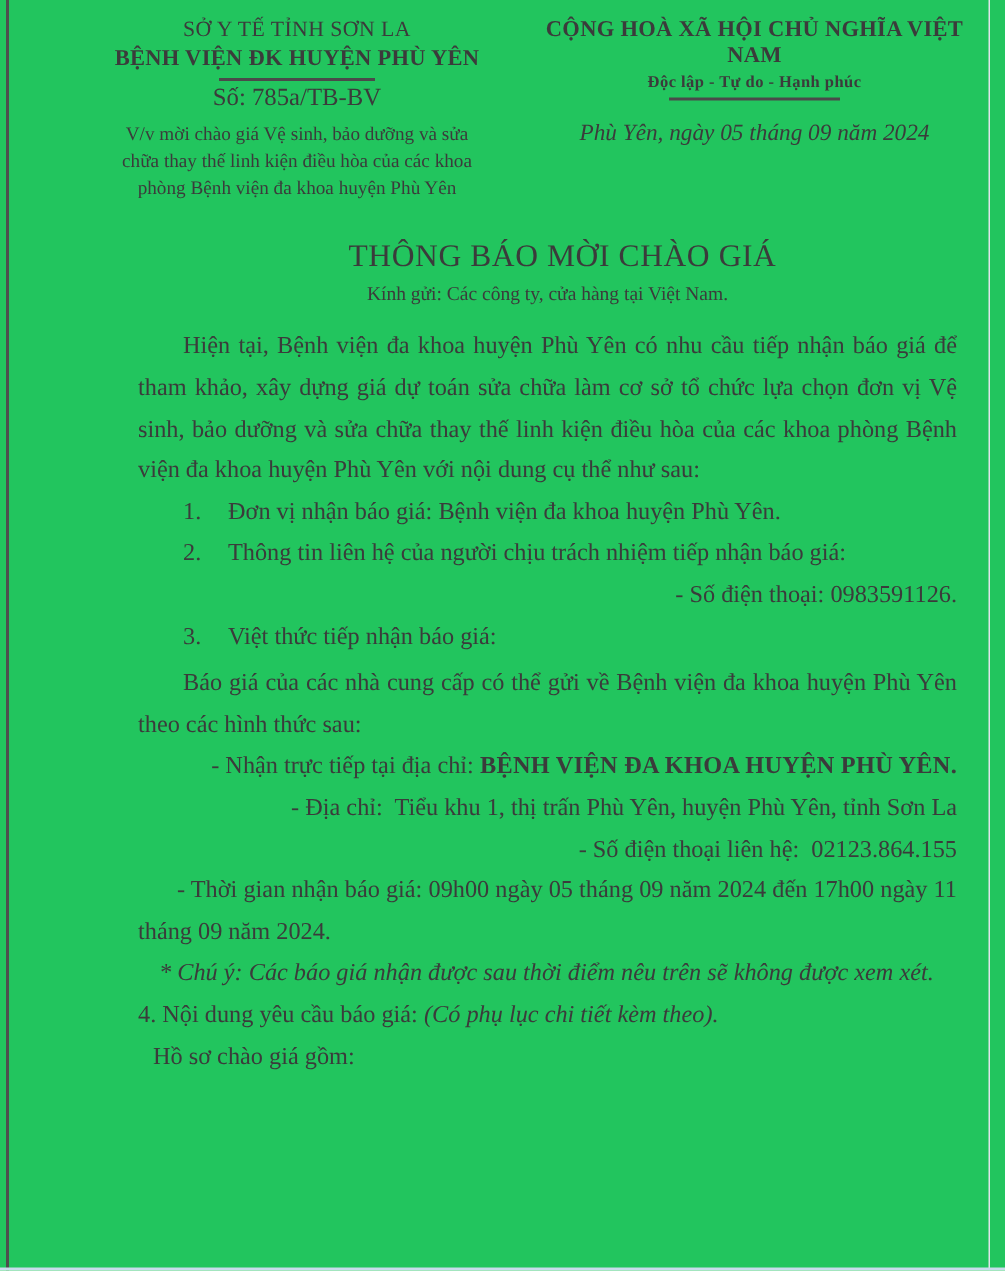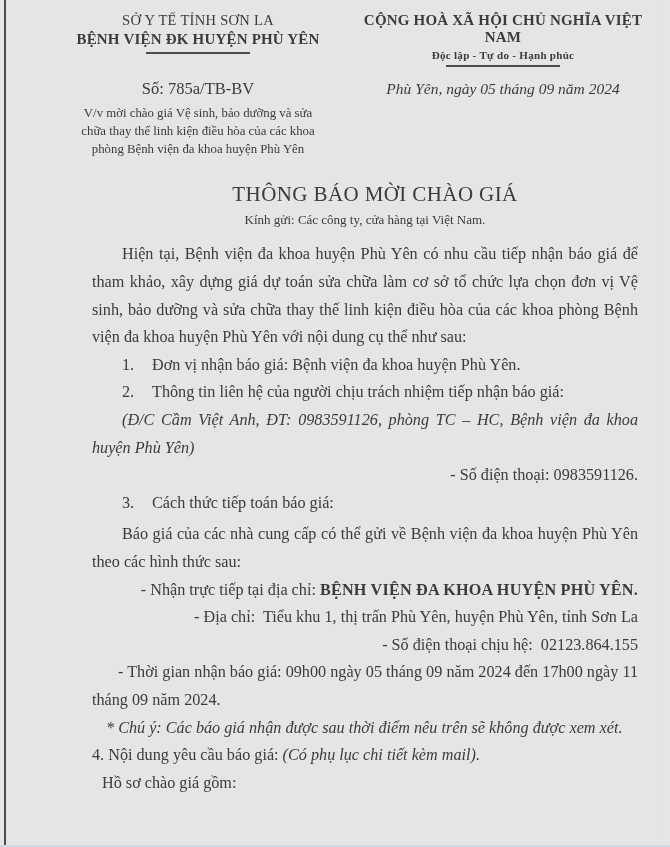--- a/index.html
+++ b/index.html
@@ -1,31 +1,31 @@
 <!DOCTYPE html>
 <html><head>
 <meta charset="utf-8">
 <style>
   html,body { margin:0; padding:0; background:#ffffff; }
   .page {
     position:relative; width:670px; height:847px; overflow:hidden;
-    background:#e5e5e5; color:#3b3b3b;
+    background:#22c55e; color:#3b3b3b;
     font-family:"Liberation Serif","DejaVu Serif",serif;
   }
   
   .edge-left  { position:absolute; left:4px; top:0; width:2px; height:100%; background:#4e4e4e; }
   .edge-right { position:absolute; left:659px; top:0; width:1px; height:100%; background:#dfe4e9; }
   .edge-bottom{ position:absolute; left:0; bottom:0; width:100%; height:2px; background:#c9dcec; }
 
   .header { display:flex; padding-top:12px; }
   .h-left { width:296px; margin-left:50px; text-align:center; }
   .dept   { font-size:14.5px; letter-spacing:.3px; }
   .org    { font-size:15px; font-weight:bold; margin-top:2px; letter-spacing:.2px; }
   .rule-l { width:104px; height:2px; background:#4a4a4a; margin:4px auto 0; }
-  .doc-no { font-size:16.5px; margin-top:25px; }
+  .doc-no { font-size:16.5px; margin-top:1px; }
   .subject{ font-size:12.8px; line-height:1.42; margin:5px auto 0; width:252px; }
 
   .h-right { flex:1; text-align:center; margin-right:10px; }
   .national{ font-size:15px; font-weight:bold; letter-spacing:.2px; }
   .motto   { font-size:11px; font-weight:bold; margin-top:3px; letter-spacing:.3px; }
   .rule-r  { width:114px; height:1.5px; background:#4a4a4a; margin:4px auto 0; }
   .dateline{ font-style:italic; font-size:15.5px; margin-top:13px; }
 
   .center-col { margin-left:92px; margin-right:32px; text-align:center; }
   .title      { font-weight:normal; font-size:21px; margin-top:24px; letter-spacing:.4px; padding-left:20px; }
@@ -74,34 +74,33 @@
     <div class="salutation">Kính gửi: Các công ty, cửa hàng tại Việt Nam.</div>
   </div>
 
   <div class="doc-body">
     <p class="justify ind">Hiện tại, Bệnh viện đa khoa huyện Phù Yên có nhu cầu tiếp nhận báo giá để tham khảo, xây dựng giá dự toán sửa chữa làm cơ sở tổ chức lựa chọn đơn vị Vệ sinh, bảo dưỡng và sửa chữa thay thế linh kiện điều hòa của các khoa phòng Bệnh viện đa khoa huyện Phù Yên với nội dung cụ thể như sau:</p>
 
     <p class="li"><span class="num">1.</span><span>Đơn vị nhận báo giá: Bệnh viện đa khoa huyện Phù Yên.</span></p>
 
     <p class="li"><span class="num">2.</span><span>Thông tin liên hệ của người chịu trách nhiệm tiếp nhận báo giá:</span></p>
 
-    <p class="justify ind it">(Đ/C Cầm Việt Anh, ĐT: 0983591126, phòng TC – HC, Bệnh viện đa khoa huyện Phù Yên)</p>
 
     <p class="dash">- Số điện thoại: 0983591126.</p>
 
-    <p class="li"><span class="num">3.</span><span>Cách thức tiếp toán báo giá:</span></p>
+    <p class="li"><span class="num">3.</span><span>Việt thức tiếp nhận báo giá:</span></p>
 
     <p class="justify ind gap-top">Báo giá của các nhà cung cấp có thể gửi về Bệnh viện đa khoa huyện Phù Yên theo các hình thức sau:</p>
 
     <p class="dash"><span>- Nhận trực tiếp tại địa chỉ: </span><span class="b">BỆNH VIỆN ĐA KHOA HUYỆN PHÙ YÊN.</span></p>
 
     <p class="dash">- Địa chỉ:  Tiểu khu 1, thị trấn Phù Yên, huyện Phù Yên, tỉnh Sơn La</p>
-    <p class="dash">- Số điện thoại chịu hệ:  02123.864.155</p>
+    <p class="dash">- Số điện thoại liên hệ:  02123.864.155</p>
 
     <p class="justify hang">- Thời gian nhận báo giá: 09h00 ngày 05 tháng 09 năm 2024 đến 17h00 ngày 11 tháng 09 năm 2024.</p>
 
     <p class="note">* Chú ý: Các báo giá nhận được sau thời điểm nêu trên sẽ không được xem xét.</p>
 
-    <p><span>4. Nội dung yêu cầu báo giá: </span><span class="it">(Có phụ lục chi tiết kèm mail).</span></p>
+    <p><span>4. Nội dung yêu cầu báo giá: </span><span class="it">(Có phụ lục chi tiết kèm theo).</span></p>
 
     <p class="dossier">Hồ sơ chào giá gồm:</p>
   </div>
 </div>
 
 </body></html>

